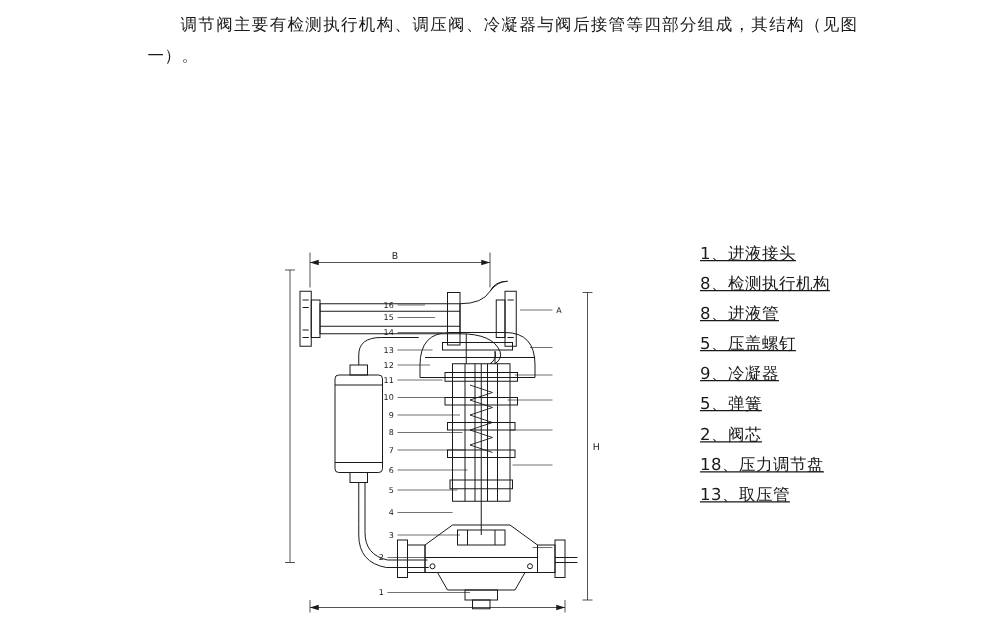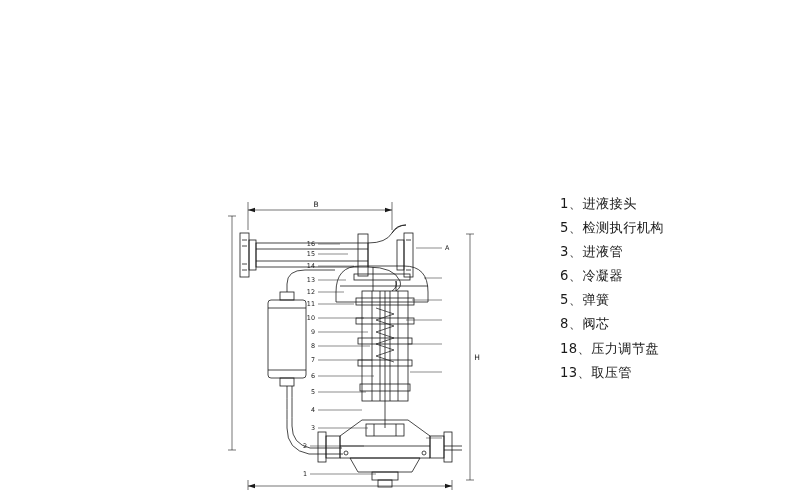--- a/index.html
+++ b/index.html
@@ -52,28 +52,30 @@
     position: absolute;
     left: 560px;
     top: 192px;
     width: 210px;
   }
   .legend-item {
     font-size: 13.2px;
     line-height: 24.1px;
     letter-spacing: 0.4px;
     white-space: nowrap;
+    text-decoration: underline;
   }
 </style>
 </head>
 <body>
 
 <div class="page">
 
   <div class="text-block">
+    <p class="para indent">调节阀主要有检测执行机构、调压阀、冷凝器与阀后接管等四部分组成，其结构（见图一）。</p>
   </div>
 
   <div class="figure-wrap">
     <svg class="fig-svg" width="408" height="308" viewBox="0 0 408 308" xmlns="http://www.w3.org/2000/svg">
       <g fill="none" stroke="#1a1a1a" stroke-width="0.8" shape-rendering="geometricPrecision">
 
         <g stroke-width="0.6">
           <line x1="108" y1="14" x2="108" y2="42"></line>
           <line x1="252" y1="14" x2="252" y2="42"></line>
           <line x1="108" y1="22" x2="252" y2="22"></line>
@@ -248,23 +250,24 @@
         <text x="167" y="288">1</text>
       </g>
       <g font-size="6.4" fill="#1a1a1a" font-family="DejaVu Sans, sans-serif" text-anchor="start">
         <text x="305" y="62">A</text>
       </g>
     </svg>
   </div>
 
   <div class="legend">
     <div class="legend-item">1、进液接头</div>
-    <div class="legend-item">5、检测执行机构</div>
-    <div class="legend-item">3、进液管</div>
-    <div class="legend-item">6、冷凝器</div>
+    <div class="legend-item">8、检测执行机构</div>
+    <div class="legend-item">8、进液管</div>
+    <div class="legend-item">5、压盖螺钉</div>
+    <div class="legend-item">9、冷凝器</div>
     <div class="legend-item">5、弹簧</div>
-    <div class="legend-item">8、阀芯</div>
+    <div class="legend-item">2、阀芯</div>
     <div class="legend-item">18、压力调节盘</div>
     <div class="legend-item">13、取压管</div>
 
   </div>
 
 </div>
 
 </body></html>

